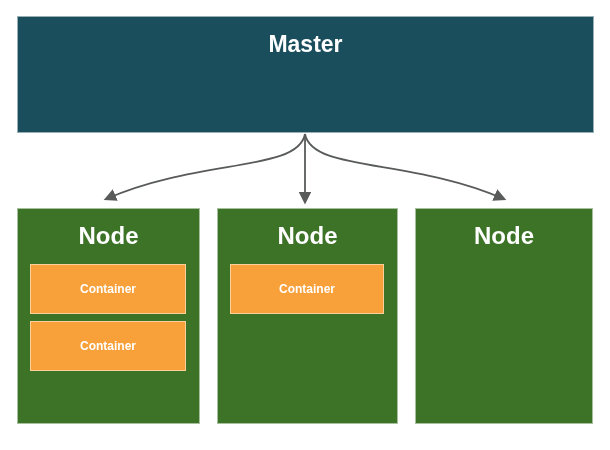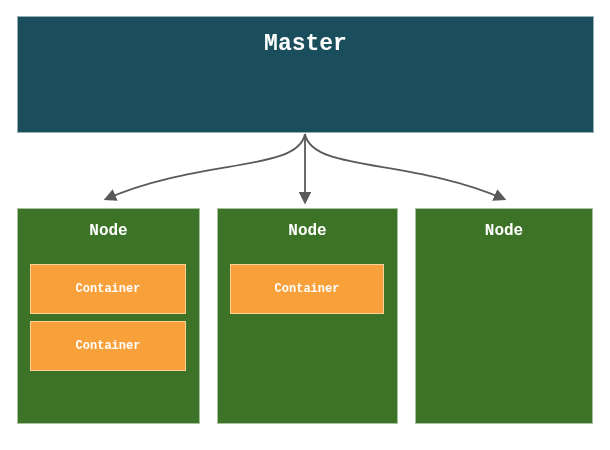--- a/index.html
+++ b/index.html
@@ -11,21 +11,20 @@
     overflow: hidden;
     font-family: "Liberation Sans", "DejaVu Sans", sans-serif;
   }
   .box {
     position: absolute;
     box-sizing: border-box;
     border: 1px solid rgba(255,255,255,0.55);
     color: #ffffff;
     font-weight: bold;
     text-align: center;
-    font-family: Liberation Mono, monospace;
   }
   .master {
     left: 17px; top: 16px;
     width: 577px; height: 117px;
     background: #1a4e5c;
     font-size: 23px;
     padding-top: 14px;
   }
   .arrows {
     position: absolute;
@@ -35,21 +34,21 @@
   .node {
     top: 208px; height: 216px;
     background: #3d7327;
   }
   .node-1 { left: 17px;  width: 183px; }
   .node-2 { left: 217px; width: 181px; }
   .node-3 { left: 415px; width: 178px; }
   .node-label {
     display: block;
     margin-top: 13px;
-    font-size: 16px;
+    font-size: 24px;
     font-weight: bold;
     color: #ffffff;
     text-align: center;
   }
   .container-box {
     position: absolute;
     left: 12px; right: 13px;
     height: 50px;
     background: #f8a03a;
     border: 1px solid rgba(255,255,255,0.5);

